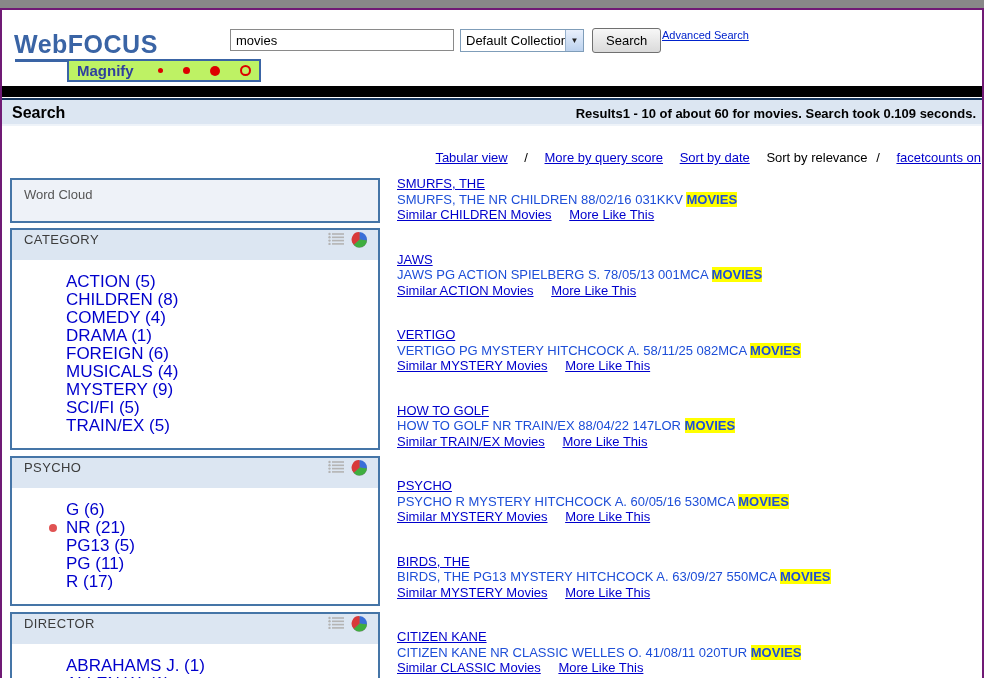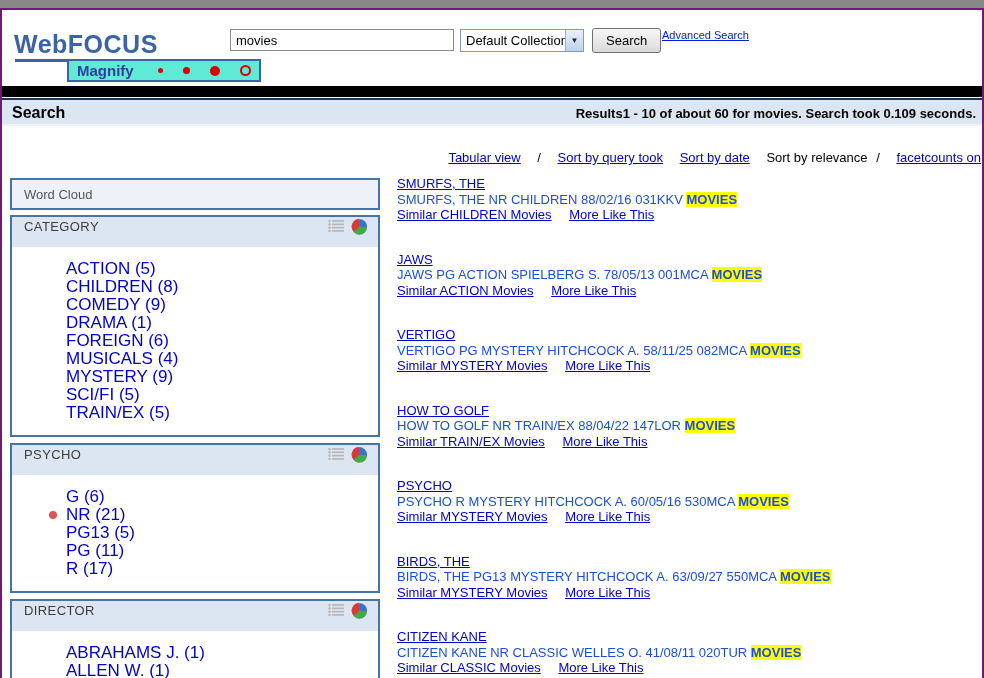--- a/index.html
+++ b/index.html
@@ -6,21 +6,21 @@
   body { background:#888; font-family:"Liberation Sans", sans-serif; }
   .page {
     position:relative; width:984px; height:678px; margin:8px auto;
     background:#fff; border:2px solid #701a75; overflow:hidden;
   }
   
   .brand { position:absolute; left:12px; top:20px; font-size:25px; font-weight:bold;
            color:#3a64a5; letter-spacing:0.5px; }
   .brand-underline { position:absolute; left:13px; top:49px; width:53px; height:3px; background:#3a64a5; }
   .magnify-box { position:absolute; left:65px; top:49px; height:23px; border:2px solid #3a64a5;
-                 background:#5eead4; display:flex; align-items:center; padding:4px 8px; gap:20px; }
+                 background:#bef264; display:flex; align-items:center; padding:4px 8px; gap:20px; }
   .magnify-text { font-size:15px; font-weight:bold; color:#2f3f9e; margin-right:4px; }
   .dot { border-radius:50%; background:#dd0000; display:inline-block; }
   .dot1 { width:5px; height:5px; } .dot2 { width:7px; height:7px; } .dot3 { width:10px; height:10px; }
   .dot4 { width:11px; height:11px; background:transparent; border:2px solid #dd0000; }
   
   .search-input { position:absolute; left:228px; top:19px; width:224px; height:22px;
                   border:1px solid #8a8a8a; padding:2px 5px; font-size:13px; font-family:inherit; }
   .collection-select { position:absolute; left:458px; top:19px; width:124px; height:23px;
                        border:1px solid #7f9db9; background:#fff; display:flex; cursor:default; }
   .collection-text { flex:1; font-size:13px; padding:3px 0 0 5px; white-space:nowrap; overflow:hidden; }
@@ -40,21 +40,21 @@
   .results-info span { white-space:pre;font-weight:bold; }
   .results-info .b { font-weight:bold; }
   
   .sort-bar { position:absolute; left:395px; top:140px; width:584px; text-align:right;
               font-size:13px; color:#000; white-space:nowrap; }
   .sort-bar .itm { margin-left:13px; }
   .sort-bar a { color:#0000cc; text-decoration:underline; cursor:pointer; }
   .sort-bar .sep-tight { margin-left:5px; }
   
   .sidebar { position:absolute; left:8px; top:168px; width:370px; }
-  .wordcloud-box { height:32px; border:2px solid #4575a7; background:#eef2f8;
+  .wordcloud-box { height:45px; border:2px solid #4575a7; background:#eef2f8;
                    font-size:13px; color:#555; padding:7px 0 0 12px; margin-bottom:5px; cursor:pointer; }
   .facet-box { border:2px solid #4575a7; background:#fff; margin-bottom:6px; }
   .facet-header { height:30px; background:#dce6f2; display:flex; align-items:center; padding:0 10px 12px 12px; }
   .facet-title { font-size:13px; color:#3c3c3c; letter-spacing:0.4px; flex:1; }
   .facet-icons { display:flex; align-items:center; gap:6px; }
   .facet-icons svg { display:block; cursor:pointer; }
   .facet-body { padding:13px 10px 13px 54px; }
   .facet-item { position:relative; font-size:17px; line-height:18px; color:#0000cc; cursor:pointer; }
   .facet-item.selected::before { content:''; position:absolute; left:-17px; top:5px;
                                  width:8px; height:8px; border-radius:50%; background:#e05353; }
@@ -94,21 +94,21 @@
   <div class="title-bar">
     <div class="page-title">Search</div>
     <div class="results-info">
       <span>Results</span><span class="b">1 - 10</span><span> of about </span><span class="b">60</span><span> for </span><span class="b">movies</span><span>. Search took </span><span class="b">0.109</span><span> seconds.</span>
     </div>
   </div>
 
   <div class="sort-bar">
     <a class="itm">Tabular view</a>
     <span class="itm">/</span>
-    <a class="itm">Sort by query took</a>
+    <a class="itm">More by query score</a>
     <a class="itm">Sort by date</a>
     <span class="itm">Sort by relevance</span>
     <span class="sep-tight">/</span>
     <a class="itm">facetcounts on</a>
   </div>
 
   <div class="sidebar">
     <div class="wordcloud-box">Word Cloud</div>
     <div>
   <div class="facet-box">
@@ -131,21 +131,21 @@
           <circle cx="8" cy="8.6" r="7" fill="#7a7a7a"></circle>
           <path d="M8 8 L8 1 A7 7 0 0 1 14.9 9 Z" fill="#3a6fd8"></path>
           <path d="M8 8 L14.9 9 A7 7 0 0 1 2.6 12.9 Z" fill="#3fae3f"></path>
           <path d="M8 8 L2.6 12.9 A7 7 0 0 1 8 1 Z" fill="#d83a3a"></path>
         </svg>
       </span>
     </div>
     <div class="facet-body">
             <div class="facet-item">ACTION (5)</div>
             <div class="facet-item">CHILDREN (8)</div>
-            <div class="facet-item">COMEDY (9)</div>
+            <div class="facet-item">COMEDY (4)</div>
             <div class="facet-item">DRAMA (1)</div>
             <div class="facet-item">FOREIGN (6)</div>
             <div class="facet-item">MUSICALS (4)</div>
             <div class="facet-item">MYSTERY (9)</div>
             <div class="facet-item">SCI/FI (5)</div>
             <div class="facet-item">TRAIN/EX (5)</div>
           </div>
   </div>
 
   <div class="facet-box">

